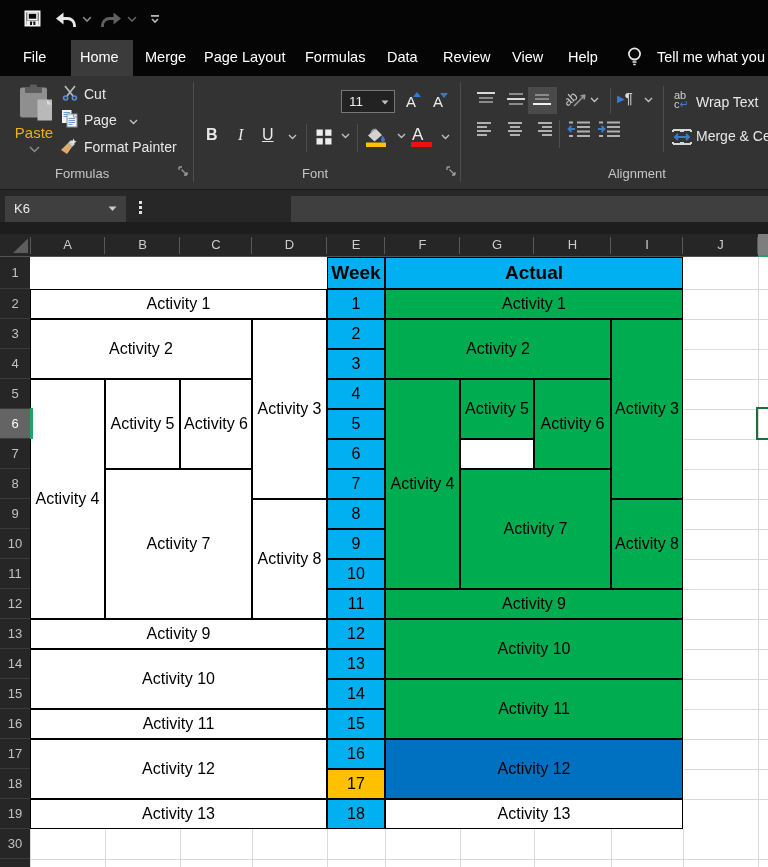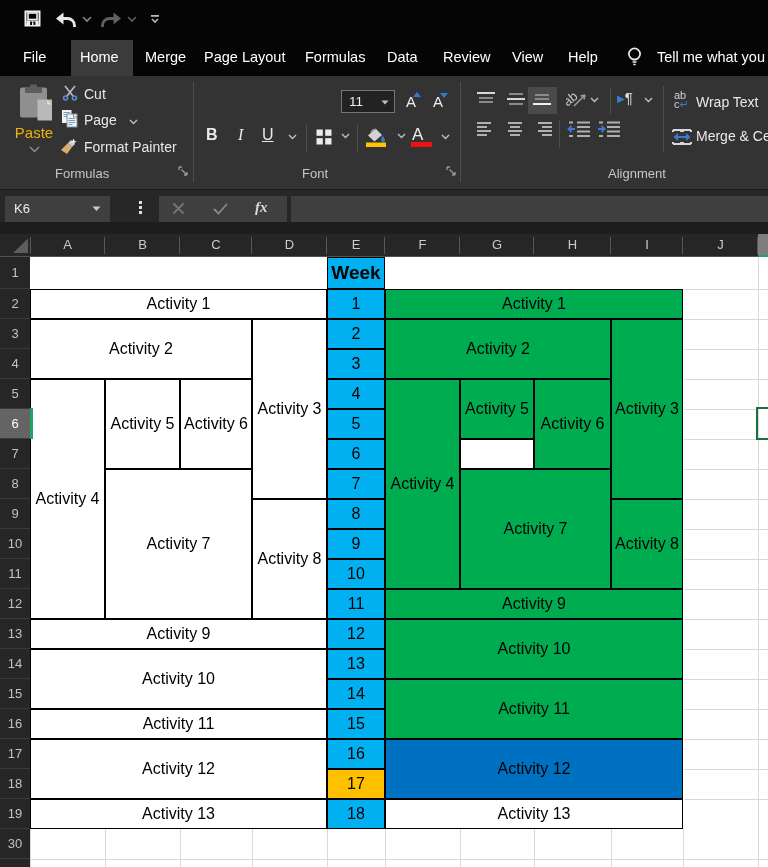--- a/index.html
+++ b/index.html
@@ -230,39 +230,30 @@
     <div class="rtext" style="left:696px;top:18px;">Wrap Text</div>
     <svg width="20" height="18" style="position:absolute;left:672px;top:52px;" viewBox="0 0 20 18">
       <path d="M1 2 h18 M1 16 h18 M1 2 v2 M19 2 v2 M1 16 v-2 M19 16 v-2 M9 2 v2 M9 16 v-2 M11 2 v2 M11 16 v-2" stroke="#d8d8d8" stroke-width="2"></path>
       <path d="M3 9 h14 M6 6 L3 9 L6 12 M14 6 L17 9 L14 12" stroke="#3a7bd0" stroke-width="1.8" fill="none"></path>
     </svg>
     <div class="rtext" style="left:696px;top:52px;">Merge &amp; Cent</div>
     <div class="rlabel" style="left:608px;top:90px;">Alignment</div>
   </div>
   <div id="fbar" class="abs">
     <div style="position:absolute;left:0;top:32px;width:768px;height:12px;background:#1d1d1d;"></div>
-    <div class="fbox" style="left:5px;width:105px;">
+    <div class="fbox" style="left:5px;width:121px;">
       <span style="position:absolute;left:9px;top:5px;font-size:13px;color:#ececec;">K6</span>
       <svg width="9" height="6" style="position:absolute;right:9px;top:10px;" viewBox="0 0 9 6">
           <path d="M0.5 0.5 L8.5 0.5 L4.5 5 Z" fill="#c8c8c8"></path>
         </svg>
     </div>
     <div style="position:absolute;left:139px;top:11px;width:3px;height:16px;">
       <div style="width:3px;height:3px;background:#e0e0e0;margin-bottom:2px;"></div>
       <div style="width:3px;height:3px;background:#e0e0e0;margin-bottom:2px;"></div>
       <div style="width:3px;height:3px;background:#e0e0e0;"></div>
-    </div>
-    <div class="fbox" style="left:159px;width:128px;">
-      <svg width="13" height="13" style="position:absolute;left:13px;top:6px;" viewBox="0 0 13 13">
-          <path d="M1.5 1.5 L11.5 11.5 M11.5 1.5 L1.5 11.5" stroke="#757575" stroke-width="1.8"></path>
-        </svg>
-      <svg width="15" height="12" style="position:absolute;left:54px;top:7px;" viewBox="0 0 15 12">
-          <path d="M1 6 L5.5 10.5 L14 1" stroke="#8a8a8a" stroke-width="1.8" fill="none"></path>
-        </svg>
-      <span style="position:absolute;left:96px;top:3px;font-size:15px;font-style:italic;font-family:'Liberation Serif',serif;font-weight:bold;color:#d8d8d8;">fx</span>
     </div>
     <div class="fbox" style="left:291px;width:477px;"></div>
   </div>
   <div id="colband" class="abs">
     <svg width="30" height="23" style="position:absolute;left:0;top:0;">
         <path d="M28 4.5 L28 19 L13 19 Z" fill="#5d5d5d"></path>
       </svg>
     <div class="colhdr" style="left:30px;width:75px;">A</div>
     <div class="colhdr" style="left:105px;width:75px;">B</div>
     <div class="colhdr" style="left:180px;width:72px;">C</div>
@@ -385,20 +376,21 @@
     <div class="cell blue" style="left:297px;top:302px;width:58px;height:30px;">10</div>
     <div class="cell blue" style="left:297px;top:332px;width:58px;height:30px;">11</div>
     <div class="cell blue" style="left:297px;top:362px;width:58px;height:30px;">12</div>
     <div class="cell blue" style="left:297px;top:392px;width:58px;height:30px;">13</div>
     <div class="cell blue" style="left:297px;top:422px;width:58px;height:30px;">14</div>
     <div class="cell blue" style="left:297px;top:452px;width:58px;height:30px;">15</div>
     <div class="cell blue" style="left:297px;top:482px;width:58px;height:30px;">16</div>
     <div class="cell amber" style="left:297px;top:512px;width:58px;height:30px;">17</div>
     <div class="cell blue" style="left:297px;top:542px;width:58px;height:30px;">18</div>
 
+    <div class="cell blue hdr" style="left:355px;top:0;width:298px;height:32px;">Actual</div>
     <div class="cell green" style="left:355px;top:32px;width:298px;height:30px;">Activity 1</div>
     <div class="cell green" style="left:355px;top:62px;width:226px;height:60px;">Activity 2</div>
     <div class="cell green" style="left:581px;top:62px;width:72px;height:180px;">Activity 3</div>
     <div class="cell green" style="left:355px;top:122px;width:75px;height:210px;">Activity 4</div>
     <div class="cell green" style="left:430px;top:122px;width:74px;height:60px;">Activity 5</div>
     <div class="cell" style="left:430px;top:182px;width:74px;height:30px;"></div>
     <div class="cell green" style="left:504px;top:122px;width:77px;height:90px;">Activity 6</div>
     <div class="cell green" style="left:430px;top:212px;width:151px;height:120px;">Activity 7</div>
     <div class="cell green" style="left:581px;top:242px;width:72px;height:90px;">Activity 8</div>
     <div class="cell green" style="left:355px;top:332px;width:298px;height:30px;">Activity 9</div>

